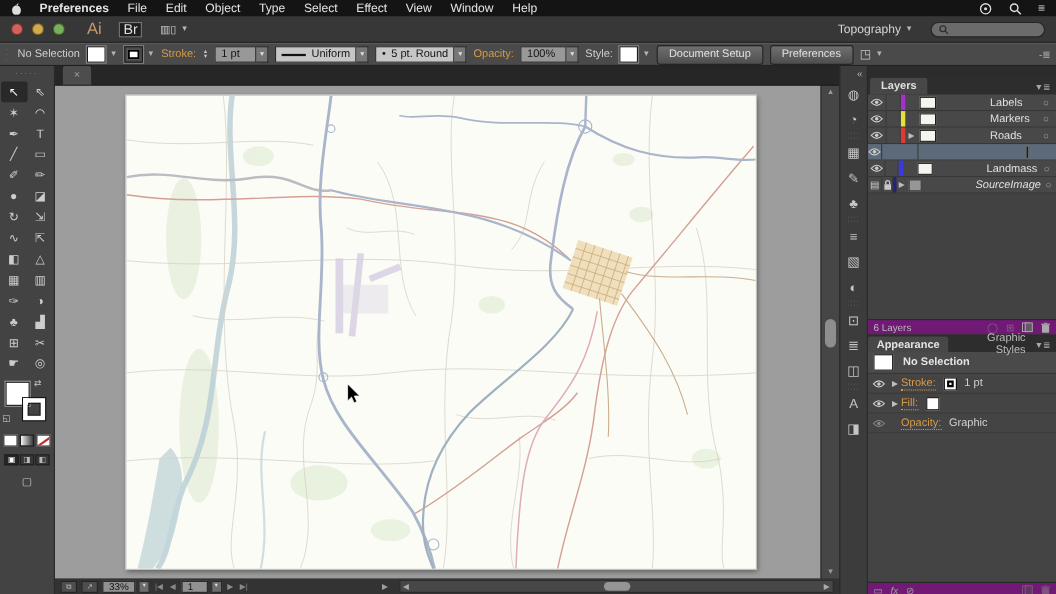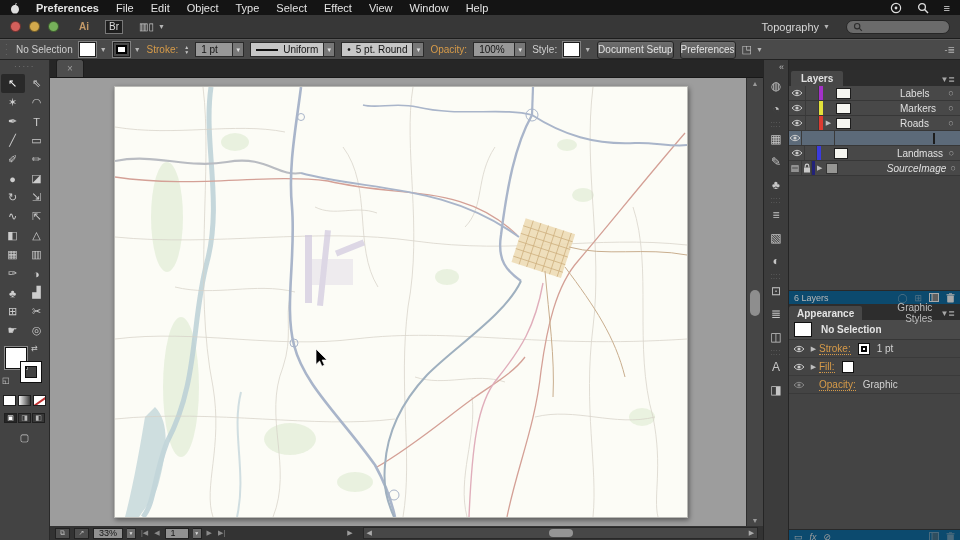--- a/index.html
+++ b/index.html
@@ -11,22 +11,22 @@
   .apple{margin-right:16px;display:flex;align-items:center;}
   #menu-items{display:flex;align-items:center;}
   .menu-item{margin-right:17px;}
   .menu-item.bold{font-weight:bold;}
   .mb-right{margin-left:auto;display:flex;gap:15px;align-items:center;color:#ddd;}
   .mbicon{display:flex;align-items:center;font-size:11px;}
   
   #appbar{position:absolute;top:15px;left:0;width:960px;height:24px;background:#373737;
           border-bottom:1px solid #1d1d1d;display:flex;align-items:center;padding:0 10px;box-sizing:border-box;}
   .tl{width:11px;height:11px;border-radius:50%;margin-right:8px;border:1px solid rgba(0,0,0,.45);box-sizing:border-box;}
-  .ai-logo{font-weight:bold;color:#c49a68;font-size:10px;margin:0 16px 0 12px;}
-  .br-badge{font-size:10px;color:#ddd;border:1px solid #787878;background:#1e1e1e;padding:0 3px;line-height:12px;margin-right:16px;}
+  .ai-logo{font-weight:normal;color:#c49a68;font-size:15px;margin:0 16px 0 12px;}
+  .br-badge{font-size:13px;color:#ddd;border:1px solid #787878;background:#1e1e1e;padding:0 3px;line-height:12px;margin-right:16px;}
   .arrange{color:#c9c9c9;font-size:10px;display:flex;align-items:center;}
   .dd{font-size:7px;color:#b5b5b5;margin-left:4px;}
   .workspace{margin-left:auto;color:#d6d6d6;font-size:11px;display:flex;align-items:center;margin-right:16px;}
   .searchbox{width:104px;height:14px;background:#6b6b6b;border:1px solid #262626;border-radius:8px;
              display:flex;align-items:center;padding:0 6px;box-sizing:border-box;}
   
   #controlbar{position:absolute;top:39px;left:0;width:960px;height:21px;background:#4a4a4a;
               border-top:1px solid #5a5a5a;border-bottom:1px solid #222;display:flex;align-items:center;
               padding:0 5px;box-sizing:border-box;font-size:10px;color:#cfcfcf;gap:6px;}
   .ctrl-dots{color:#777;font-size:8px;letter-spacing:1px;line-height:5px;width:5px;}
@@ -36,21 +36,21 @@
   .cswatch.stroke::after{content:"";position:absolute;inset:2px;background:#fff;border:2px solid #000;}
   .stepper{display:flex;flex-direction:column;color:#c5c5c5;font-size:5px;line-height:5px;text-align:center;}
   .vgroup{display:flex;align-items:center;}
   .vbox{height:15px;background:#989898;color:#141414;display:flex;align-items:center;padding:0 5px;
         border:1px solid #2a2a2a;box-sizing:border-box;}
   .vbox.light{background:#c6c6c6;}
   .vdd{width:11px;height:15px;background:#777;border:1px solid #2a2a2a;border-left:none;display:flex;
        align-items:center;justify-content:center;font-size:6px;color:#e0e0e0;box-sizing:border-box;}
   .strokeline{display:inline-block;width:22px;height:2px;background:#111;margin-right:5px;}
   .cbtn{height:16px;background:linear-gradient(#6f6f6f,#4e4e4e);border:1px solid #262626;border-radius:3px;
-        color:#e3e3e3;display:flex;align-items:center;padding:0 0;}
+        color:#e3e3e3;display:flex;align-items:center;padding:0 10px;}
   .spacer{flex:1;}
   
   #tabbar{position:absolute;top:60px;left:50px;width:713px;height:18px;background:#262626;
           border-bottom:1px solid #181818;box-sizing:border-box;display:flex;align-items:flex-end;}
   .tab{height:17px;margin-left:6px;background:#4d4d4d;border:1px solid #1d1d1d;border-bottom:none;
        border-radius:3px 3px 0 0;display:flex;align-items:center;padding:0 10px;font-size:10px;color:#e2e2e2;gap:8px;}
   .tab-close{color:#9d9d9d;}
   
   #toolbar{position:absolute;top:60px;left:0;width:50px;height:480px;background:#434343;
            border-right:1px solid #292929;box-sizing:border-box;}
@@ -122,21 +122,21 @@
   .lcell.eye{width:17px;border-right:1px solid #3a3a3a;font-size:9px;color:#cfcfcf;}
   .lcell.lock{width:13px;border-right:1px solid #3a3a3a;}
   .lbar{width:4px;height:100%;}
   .lcell.disc{width:11px;color:#bdbdbd;font-size:7px;}
   .lthumb{width:15px;height:11px;background:#f5f5f0;border:1px solid #1d1d1d;margin:0 5px 0 2px;box-sizing:border-box;}
   .lthumb.dimt{opacity:.45;}
   .lname{flex:1;white-space:nowrap;padding-left:44px;}
   .lname.it{font-style:italic;}
   .ltarget{width:18px;color:#a6a6a6;font-size:9px;text-align:center;}
   #layers-filler{height:114px;background:#424242;}
-  .pbottom{height:14px;background:#0c4a6e;border-top:1px solid #292929;display:flex;align-items:center;
+  .pbottom{height:14px;background:#701a75;border-top:1px solid #292929;display:flex;align-items:center;
            font-size:9px;color:#b7b7b7;padding:0 5px;gap:7px;box-sizing:border-box;}
   .lbicon{color:#9e9e9e;font-size:9px;display:flex;align-items:center;}
   .dim{opacity:.5;}
   .pb-right{margin-left:auto;display:flex;gap:7px;align-items:center;}
   #app-content{background:#444;}
   .noselrow{height:19px;display:flex;align-items:center;border-bottom:1px solid #363636;background:#4a4a4a;
             font-size:10px;color:#e4e4e4;font-weight:bold;}
   .nosel-thumb{width:16px;height:13px;background:#fff;border:1px solid #101010;margin:0 9px 0 5px;}
   .app-row{height:17px;display:flex;align-items:center;border-bottom:1px solid #3a3a3a;font-size:10px;color:#d2d2d2;}
   .acell{display:flex;align-items:center;justify-content:center;}

